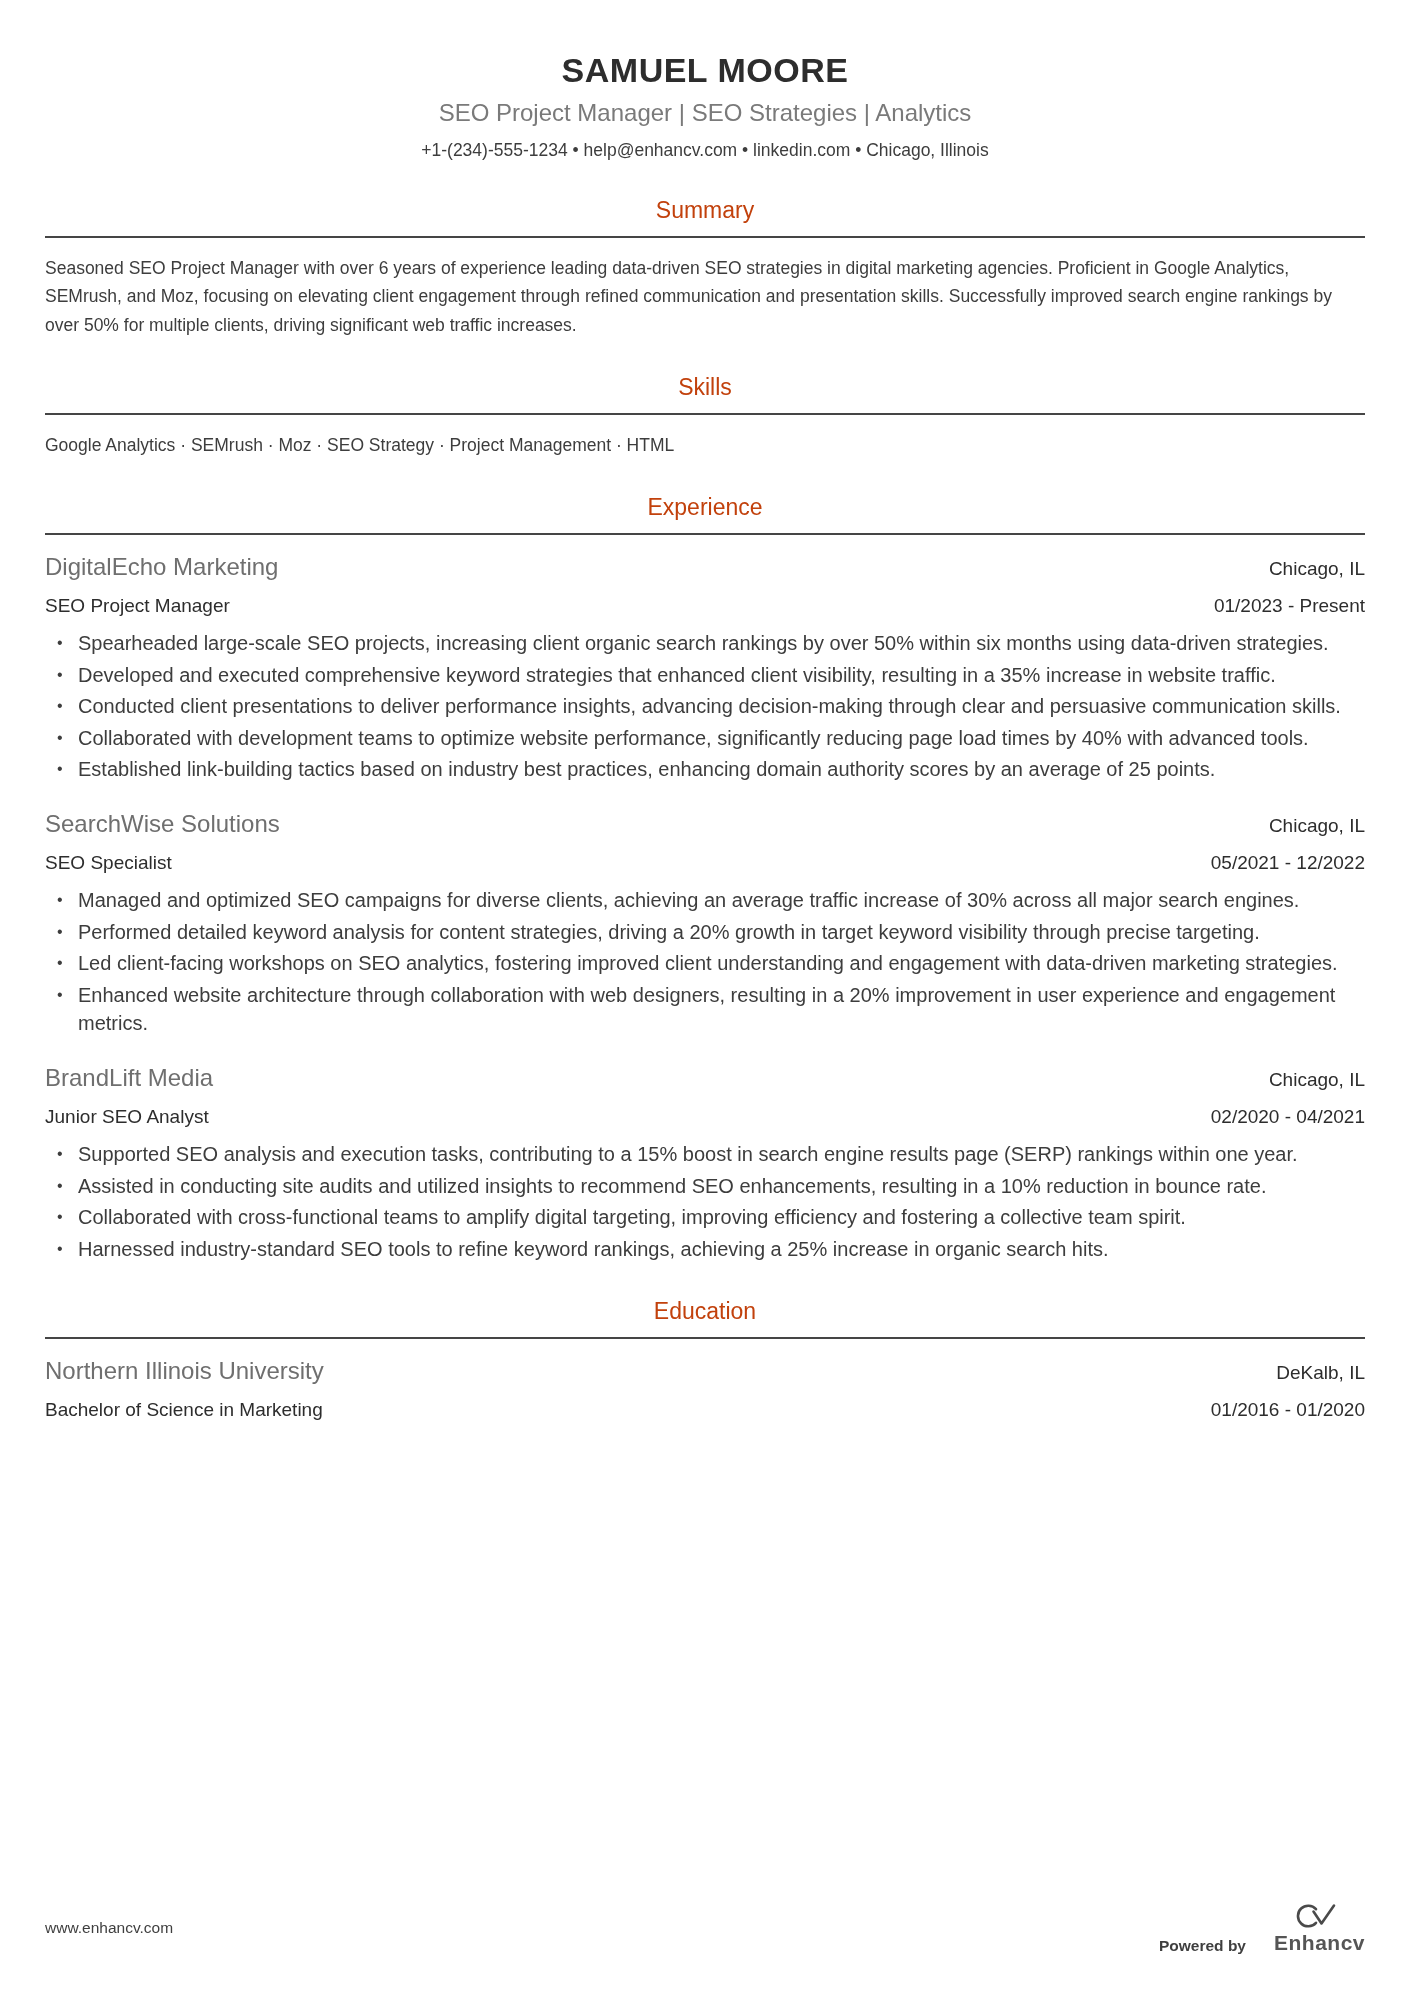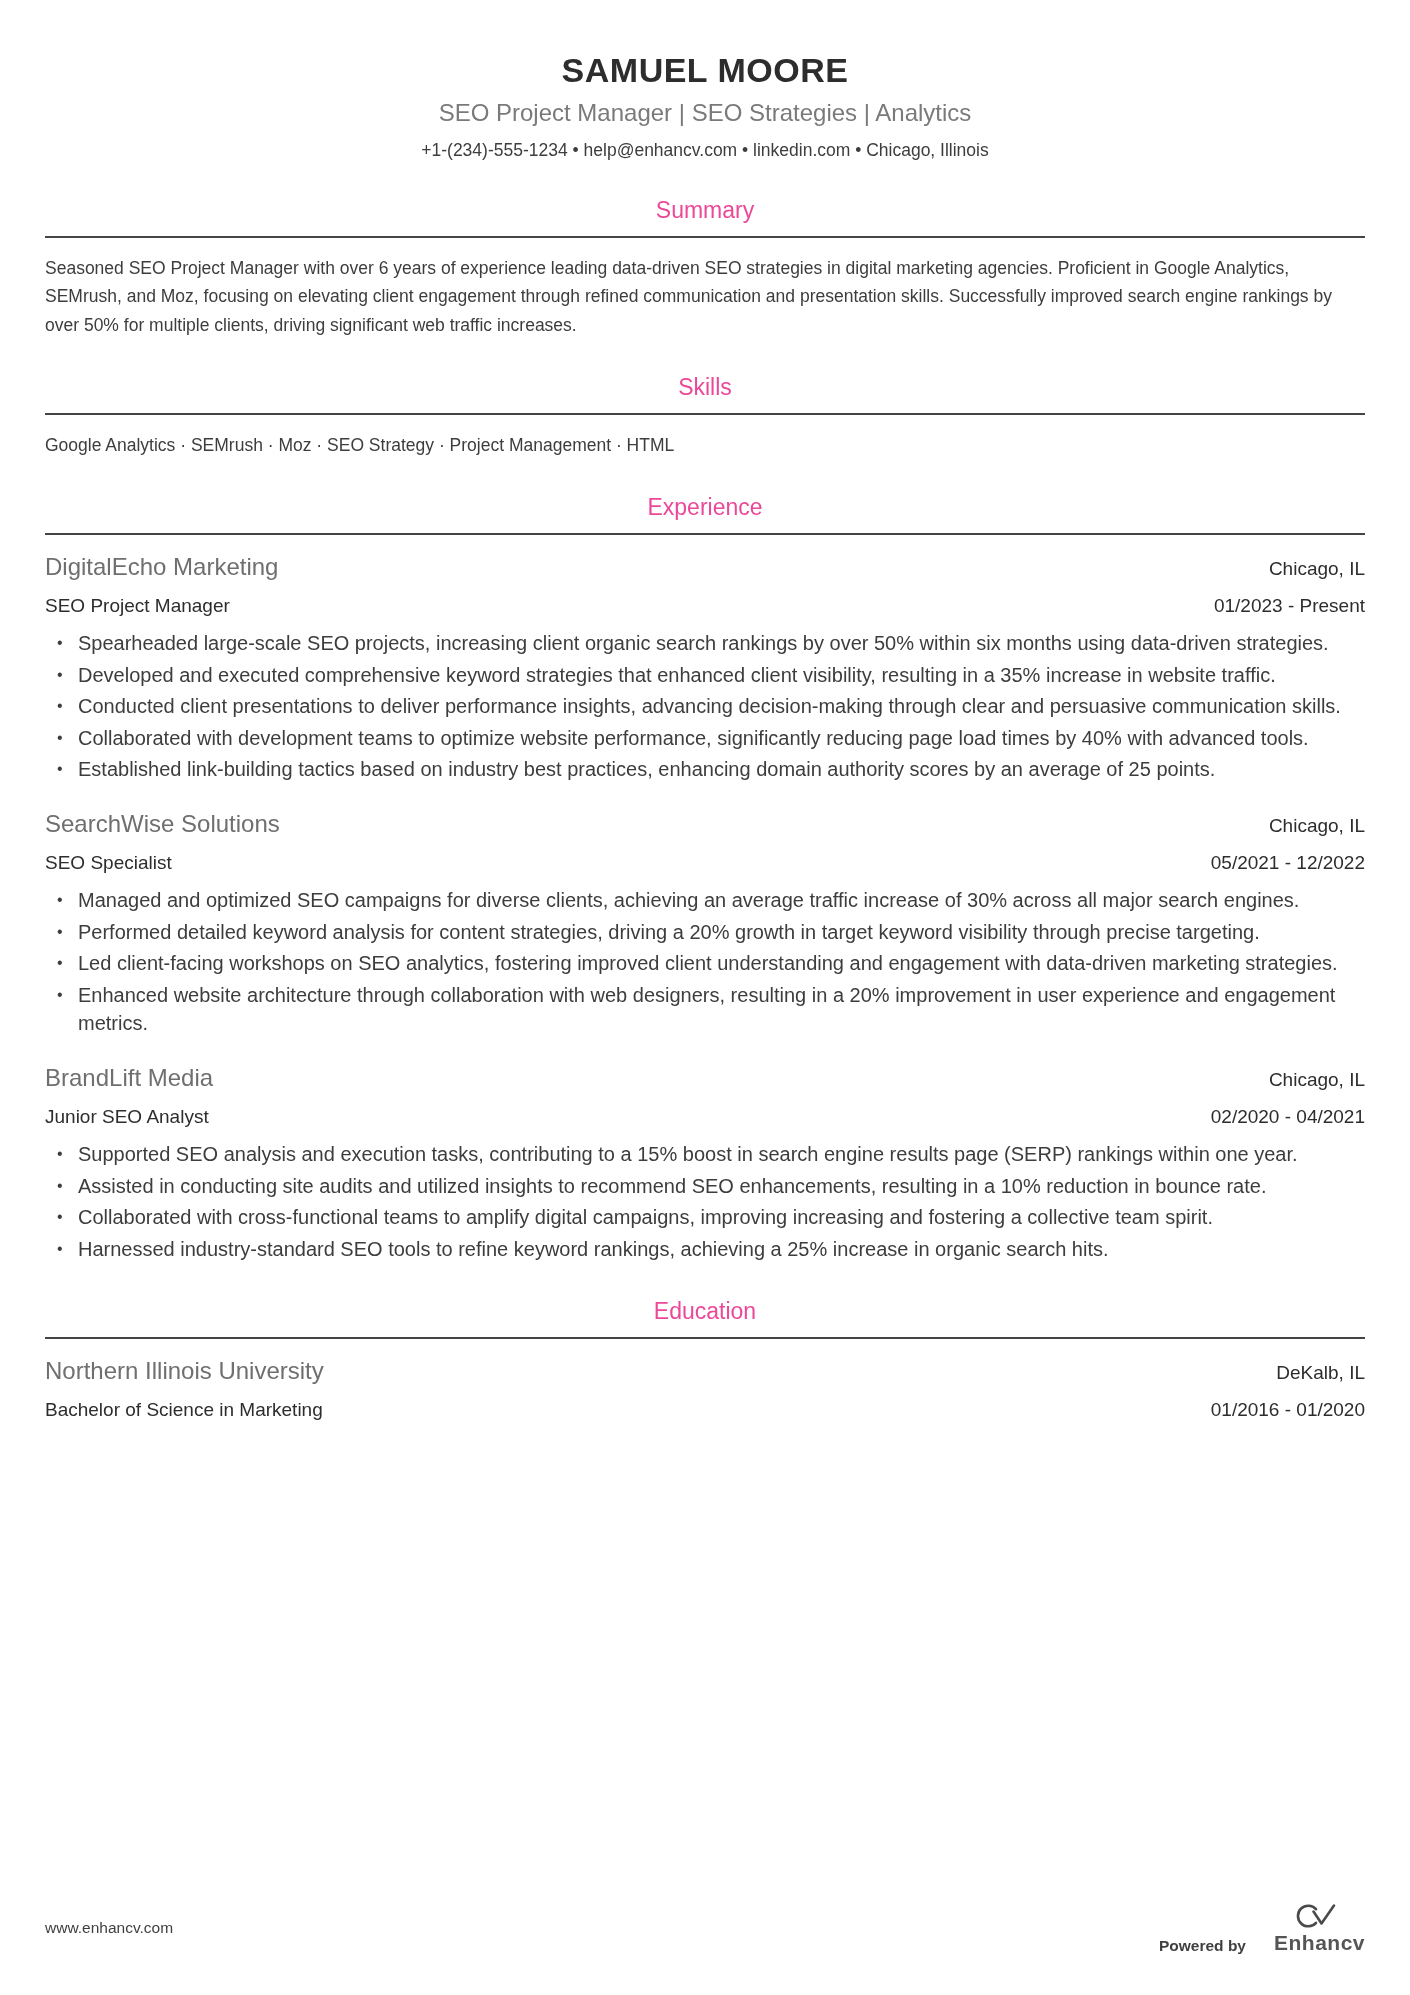--- a/index.html
+++ b/index.html
@@ -38,21 +38,21 @@
     font-size: 17.5px;
     color: #3d3d3d;
     line-height: 1.3;
   }
   
   section { margin-top: 35px; }
   .section-heading {
     text-align: center;
     font-size: 23px;
     font-weight: 400;
-    color: #ec4899;
+    color: #c2410c;
     line-height: 1.2;
   }
   .section-divider {
     border: none;
     border-top: 2px solid #454545;
     margin: 11px 0 0 0;
   }
   .body-text {
     margin-top: 16px;
     font-size: 17.5px;
@@ -221,21 +221,21 @@
         <span class="company-name">BrandLift Media</span>
         <span class="entry-meta">Chicago, IL</span>
       </div>
       <div class="entry-row role-row">
         <span class="role-title">Junior SEO Analyst</span>
         <span class="entry-meta">02/2020 - 04/2021</span>
       </div>
       <ul class="bullet-list">
         <li>Supported SEO analysis and execution tasks, contributing to a 15% boost in search engine results page (SERP) rankings within one year.</li>
         <li>Assisted in conducting site audits and utilized insights to recommend SEO enhancements, resulting in a 10% reduction in bounce rate.</li>
-        <li>Collaborated with cross-functional teams to amplify digital campaigns, improving increasing and fostering a collective team spirit.</li>
+        <li>Collaborated with cross-functional teams to amplify digital targeting, improving efficiency and fostering a collective team spirit.</li>
         <li>Harnessed industry-standard SEO tools to refine keyword rankings, achieving a 25% increase in organic search hits.</li>
       </ul>
     </div>
   </section>
 
   <section>
     <h2 class="section-heading">Education</h2>
     <hr class="section-divider">
     <div class="entry">
       <div class="entry-row">

